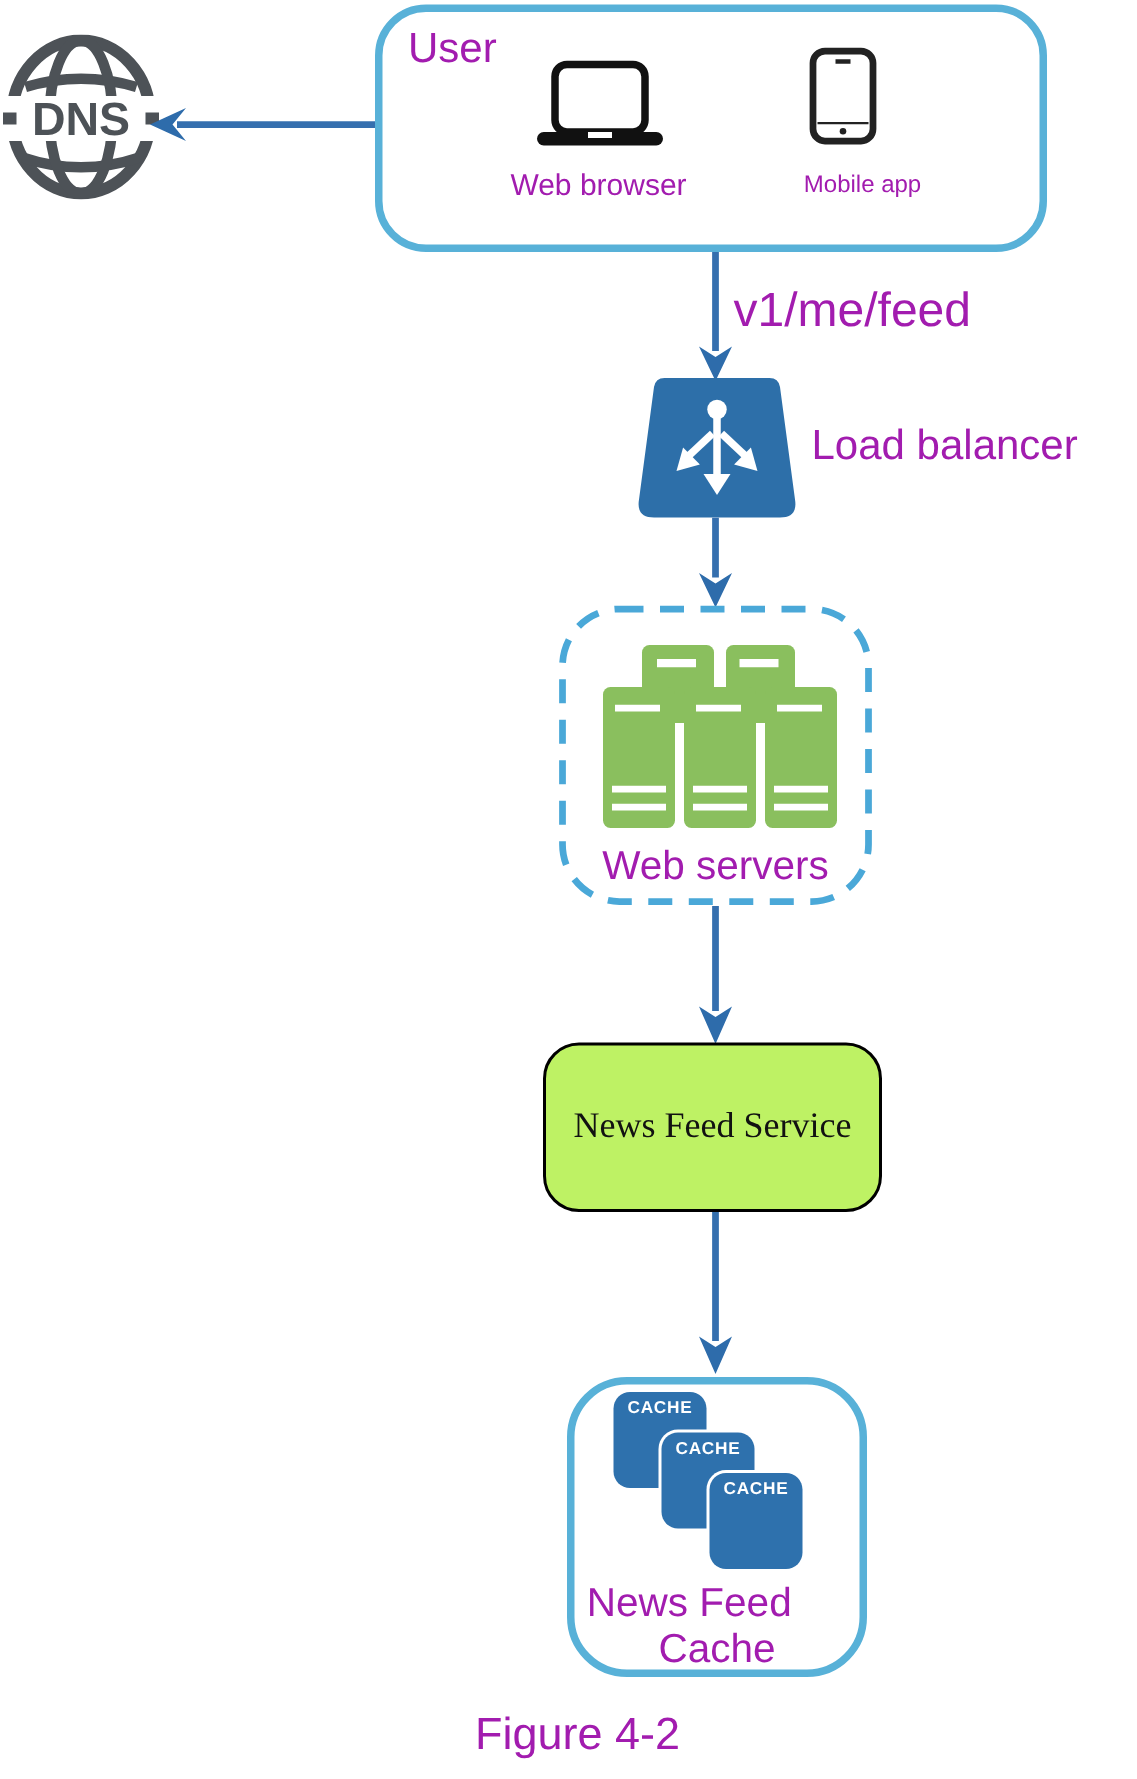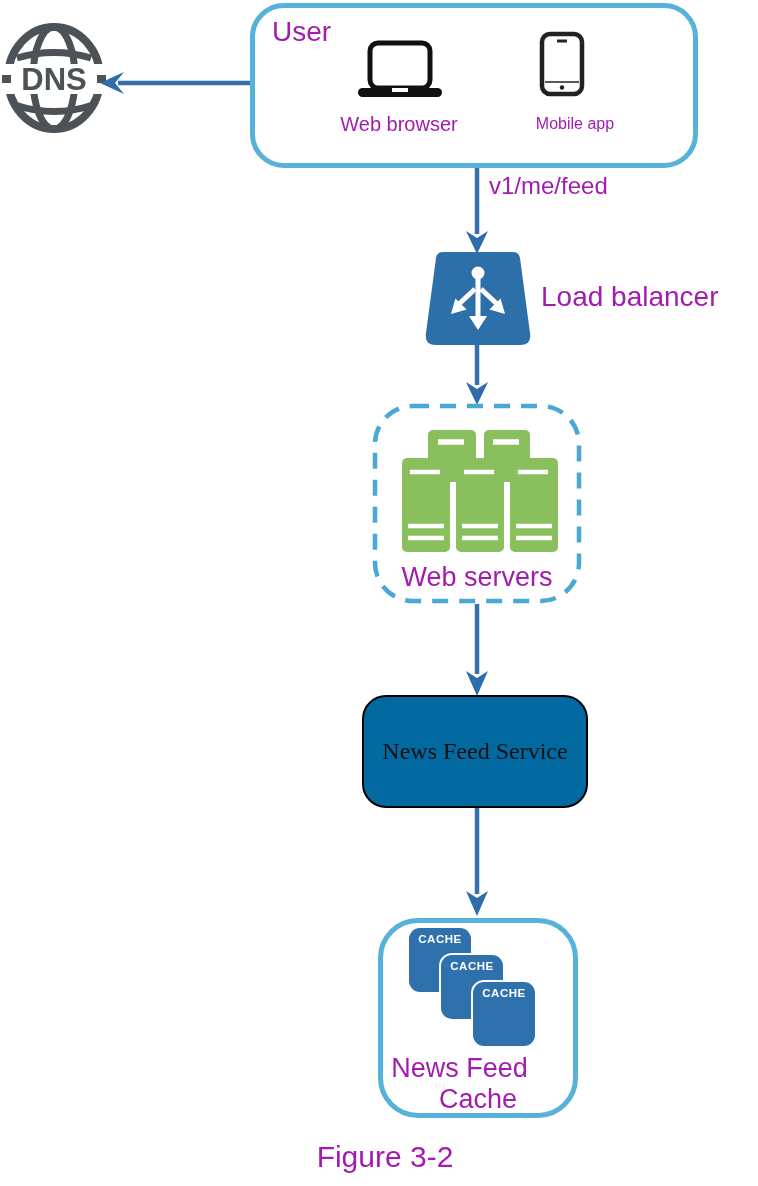--- a/index.html
+++ b/index.html
@@ -14,30 +14,30 @@
   
   .user-box{
     left:250px;top:3px;width:448px;height:165px;
     border:5px solid #58b1d8;border-radius:34px;box-sizing:border-box;background:#fff;
   }
   .user-title{left:272px;top:16px;font-size:28px;line-height:32px;}
   .webbrowser-label{left:318px;top:110px;width:162px;font-size:20px;line-height:28px;}
   .mobileapp-label{left:506px;top:110px;width:138px;font-size:16px;line-height:28px;}
 
   
-  .v1-label{left:489px;top:172px;font-size:24px;line-height:28px;}
+  .v1-label{left:489px;top:192px;font-size:32px;line-height:28px;}
   .lb-label{left:541px;top:281px;font-size:28px;line-height:32px;}
 
   
   .webservers-label{left:377px;top:562px;width:200px;font-size:27px;line-height:30px;}
 
   
   .nfs-box{
     left:362px;top:695px;width:226px;height:113px;box-sizing:border-box;
-    border:2px solid #000;border-radius:24px;background:#0369a1;
+    border:2px solid #000;border-radius:24px;background:#bef264;
     display:flex;align-items:center;justify-content:center;
   }
   .nfs-text{font-family:"Liberation Serif",serif;font-size:24px;color:#111;}
 
   
   .cache-box{
     left:378px;top:918px;width:200px;height:200px;box-sizing:border-box;
     border:5px solid #58b1d8;border-radius:40px;background:#fff;
   }
   .cache-chip{
@@ -166,15 +166,15 @@
   </svg>
 
   <div class="abs cache-box">
     <div class="cache-chip chip1">CACHE</div>
     <div class="cache-chip chip2">CACHE</div>
     <div class="cache-chip chip3">CACHE</div>
   </div>
   <div class="abs label center cache-label1">News Feed</div>
   <div class="abs label center cache-label2">Cache</div>
 
-  <div class="abs label center caption">Figure 3-2</div>
+  <div class="abs label center caption">Figure 4-2</div>
 
 </div>
 
 </body></html>

